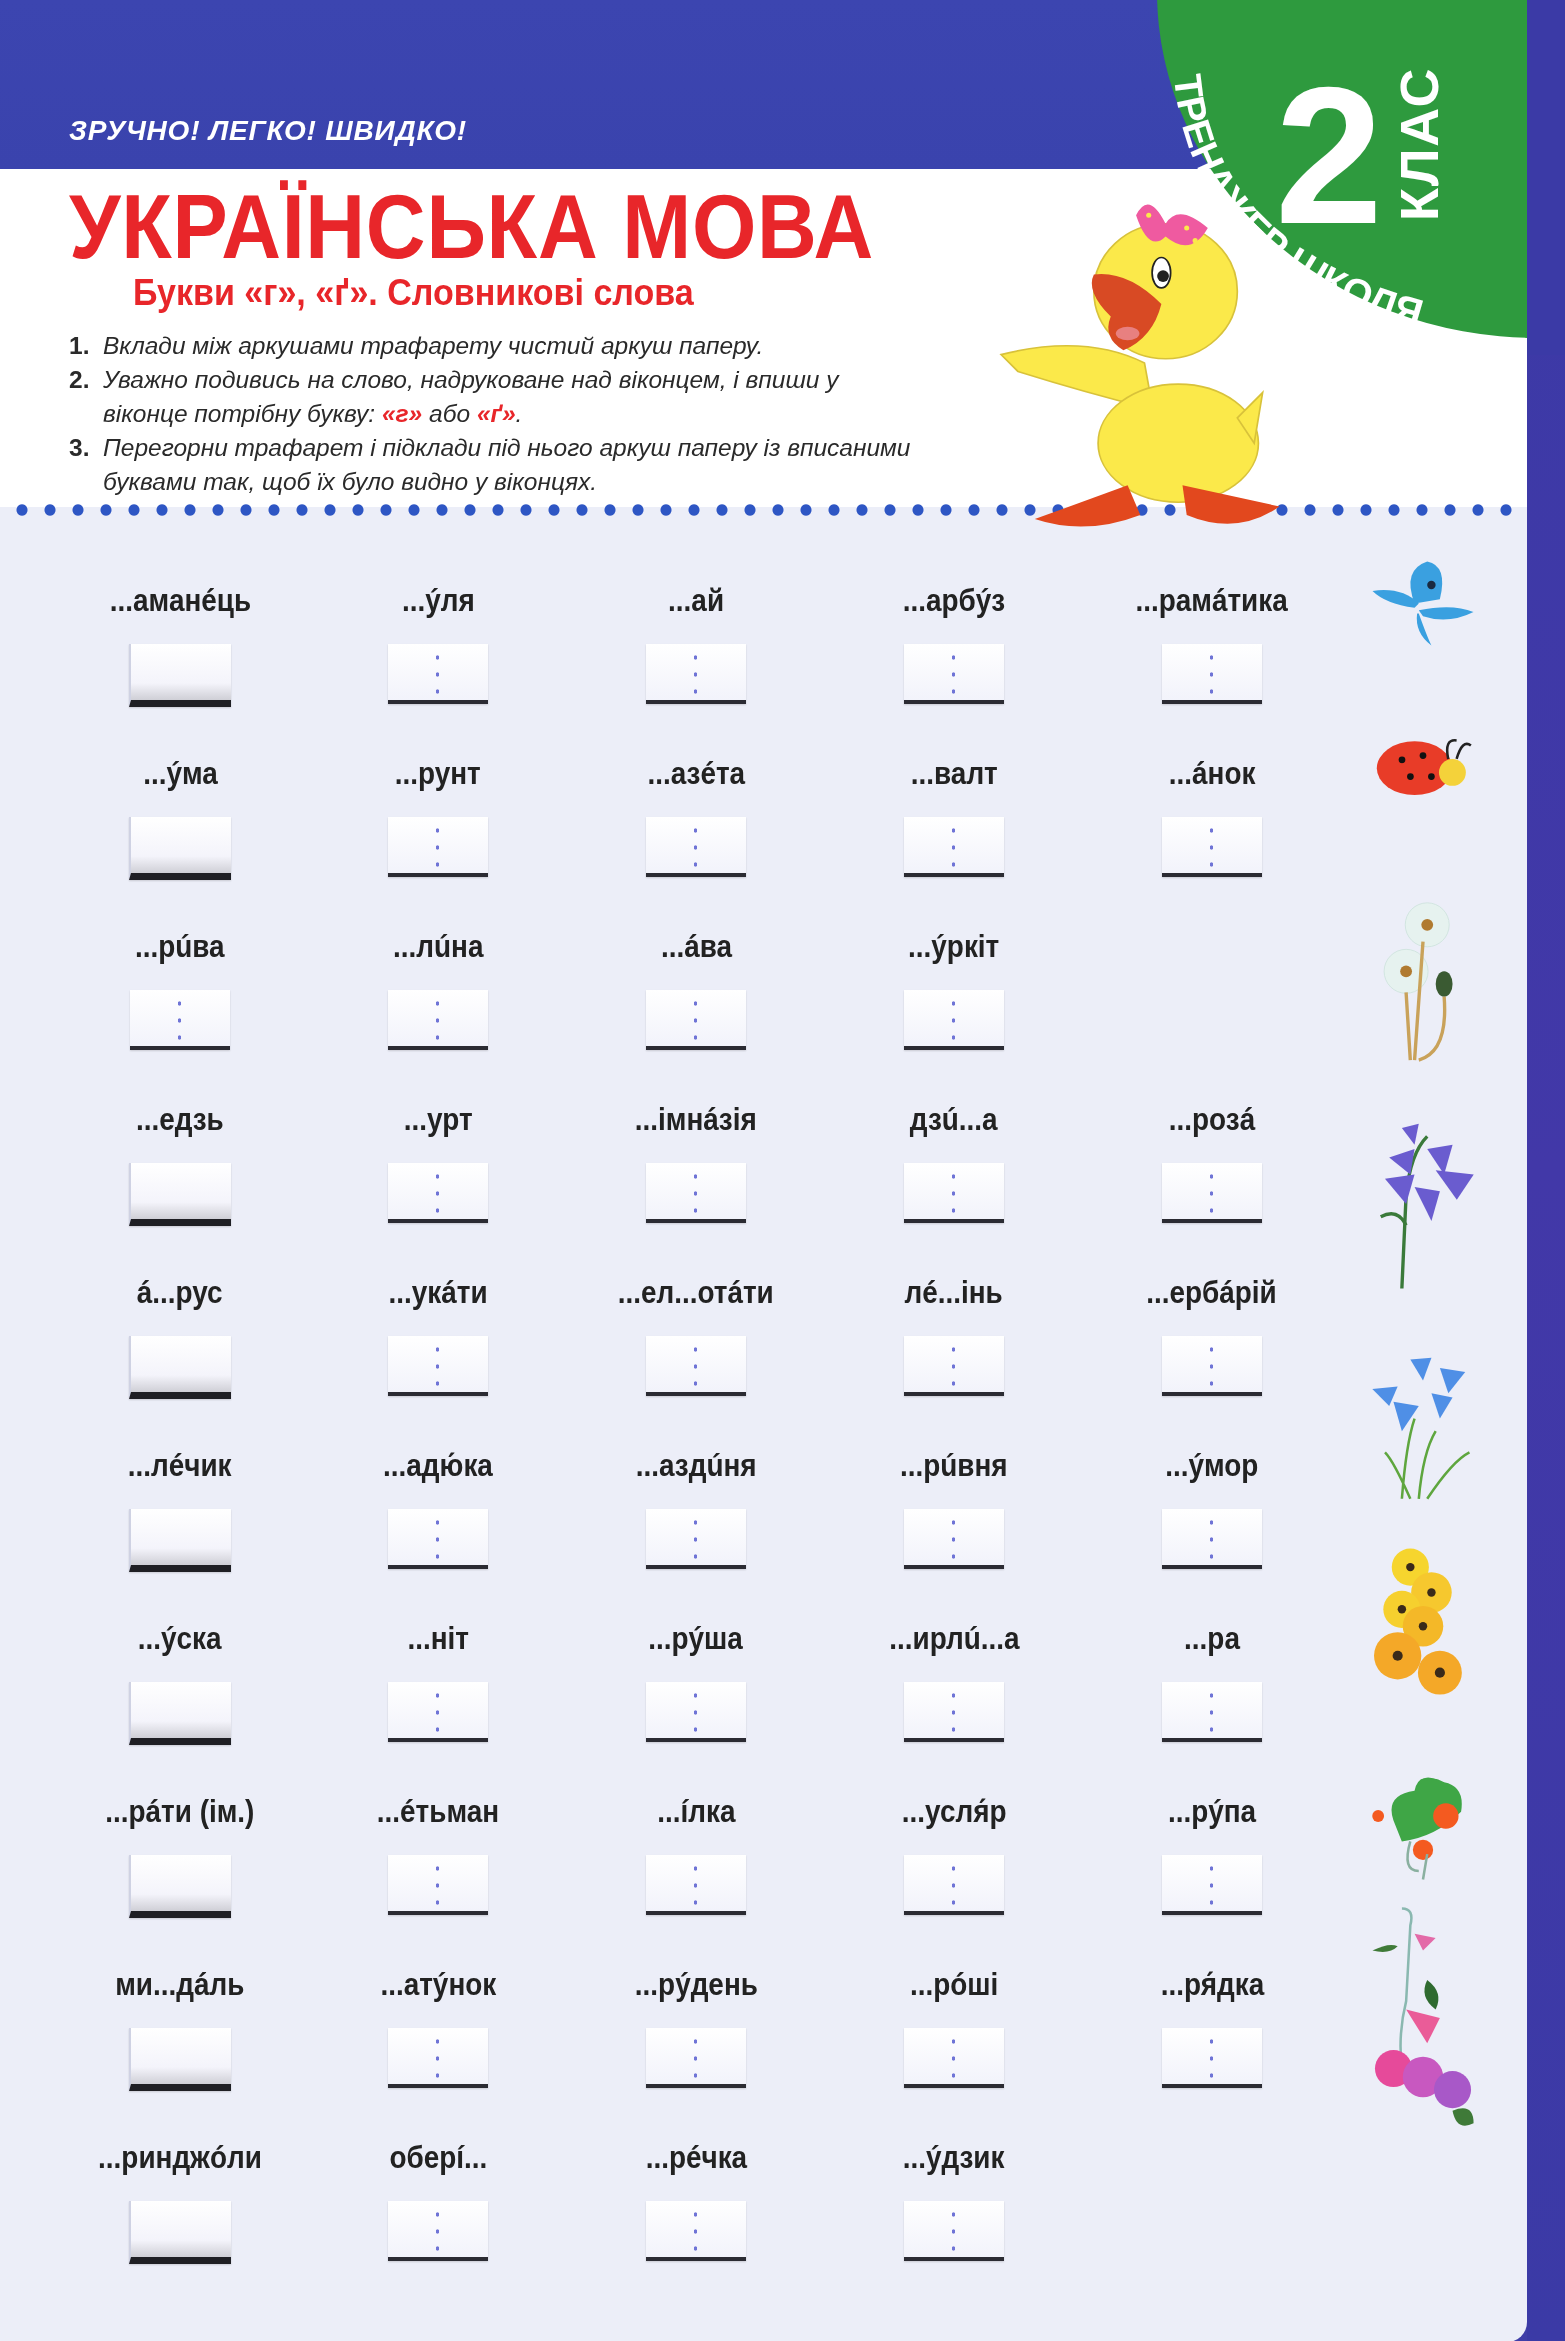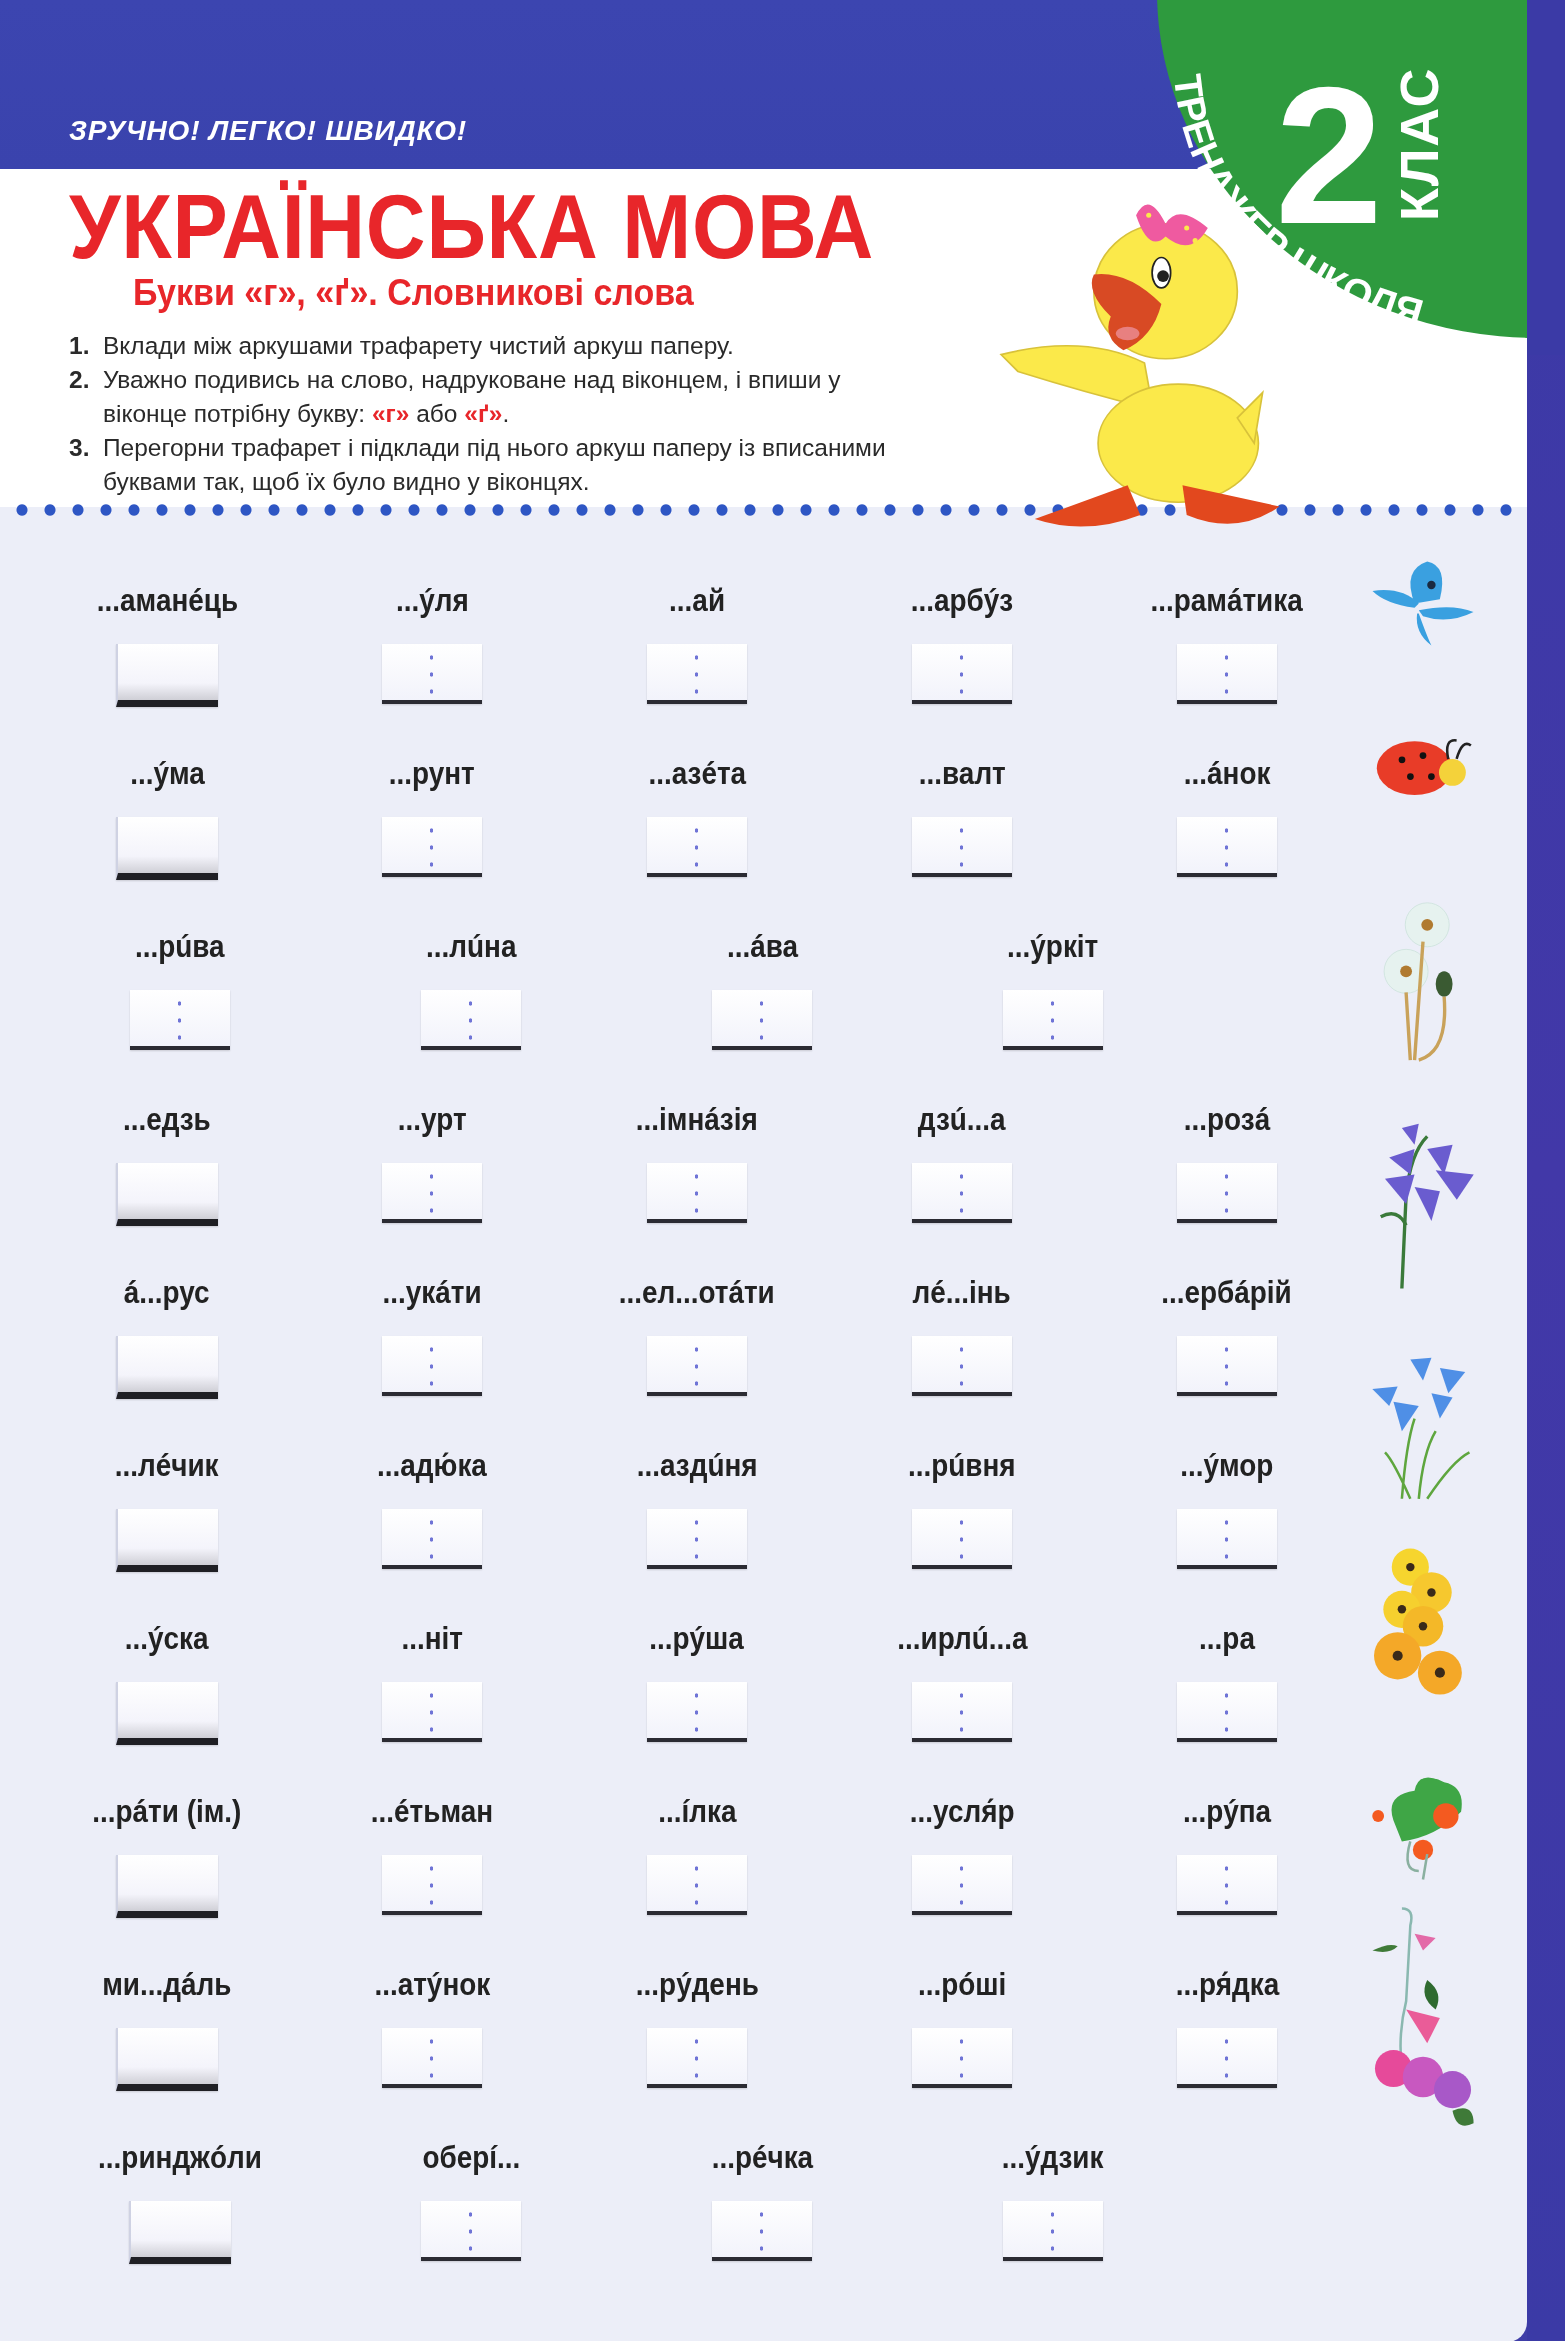--- a/index.html
+++ b/index.html
@@ -39,21 +39,21 @@
     position: absolute; left: 133px; top: 272px;
     color: #e8262a; font-size: 37px; font-weight: bold;
     transform: scaleX(0.92); transform-origin: left top;
   }
   .instructions {
     position: absolute; left: 69px; top: 329px; width: 845px;
     color: #2a2a2a; font-size: 24.5px; line-height: 34px;
   }
   .instr { display: flex; }
   .instr .num { font-weight: bold; width: 34px; flex: none; }
-  .instr .txt { flex: 1; }
+  .instr .txt { flex: 1; font-style: italic; }
   .instr .red { color: #e8262a; font-weight: bold; }
 
   .dots-row {
     position: absolute; left: 8.4px; top: 503px; width: 1512px; height: 13.5px;
     background-image: radial-gradient(circle, #2e56c4 5px, transparent 6px);
     background-size: 28px 13.5px; background-repeat: repeat-x;
   }
 
   .badge {
     position: absolute; left: 1157px; top: -355px; width: 760px; height: 693px;
@@ -77,21 +77,21 @@
   }
   .badge-arc {
     position: absolute; left: 1157px; top: 59px; width: 304px; height: 279px;
   }
 
   .duck { position: absolute; left: 984px; top: 190px; width: 321px; height: 346px; }
 
   .grid {
     position: absolute; left: 51px; top: 583px; width: 1292px;
   }
-  .row { display: flex; height: 173px; gap: 33px; }
+  .row { display: flex; height: 173px; }
   .cell {
     width: 258px; display: flex; flex-direction: column; align-items: center;
   }
   .word {
     height: 51px; font-size: 31px; font-weight: bold; color: #222222;
     white-space: nowrap; transform: scaleX(0.9);
   }
   .box {
     position: relative; margin-top: 10px;
     width: 100px; height: 56px; background: linear-gradient(180deg, #ffffff 0%, #f2f3fb 100%);

